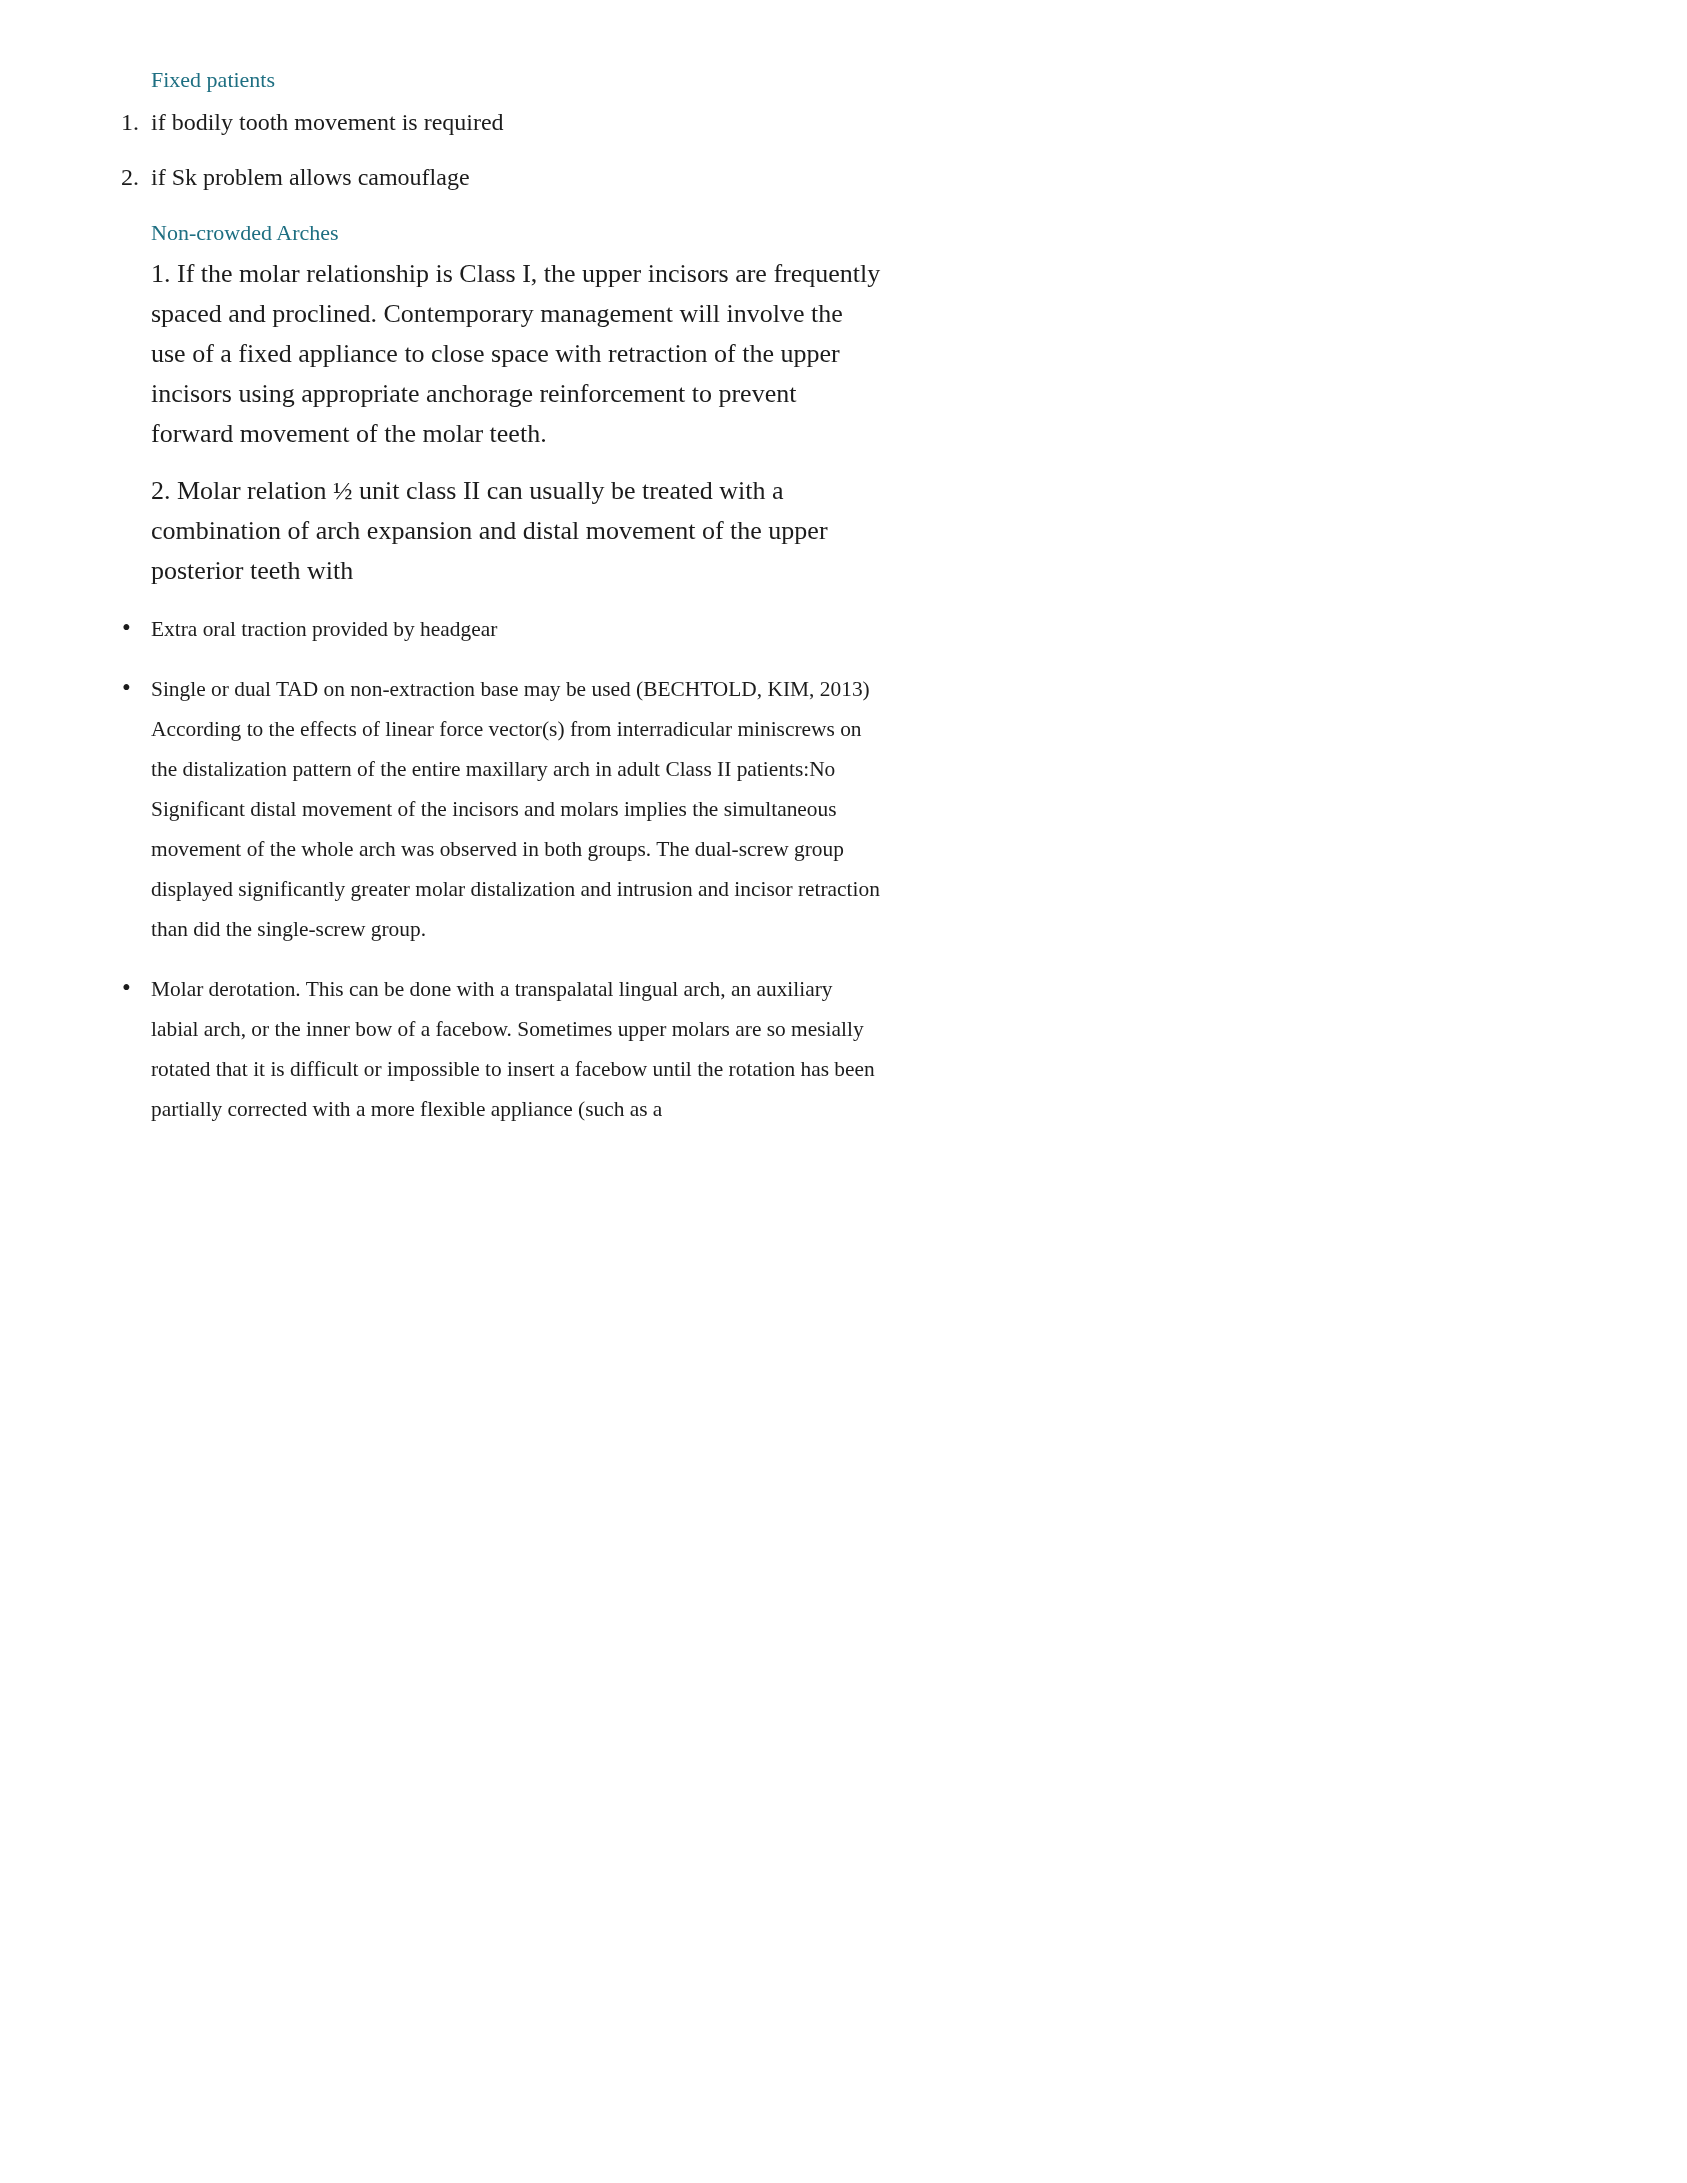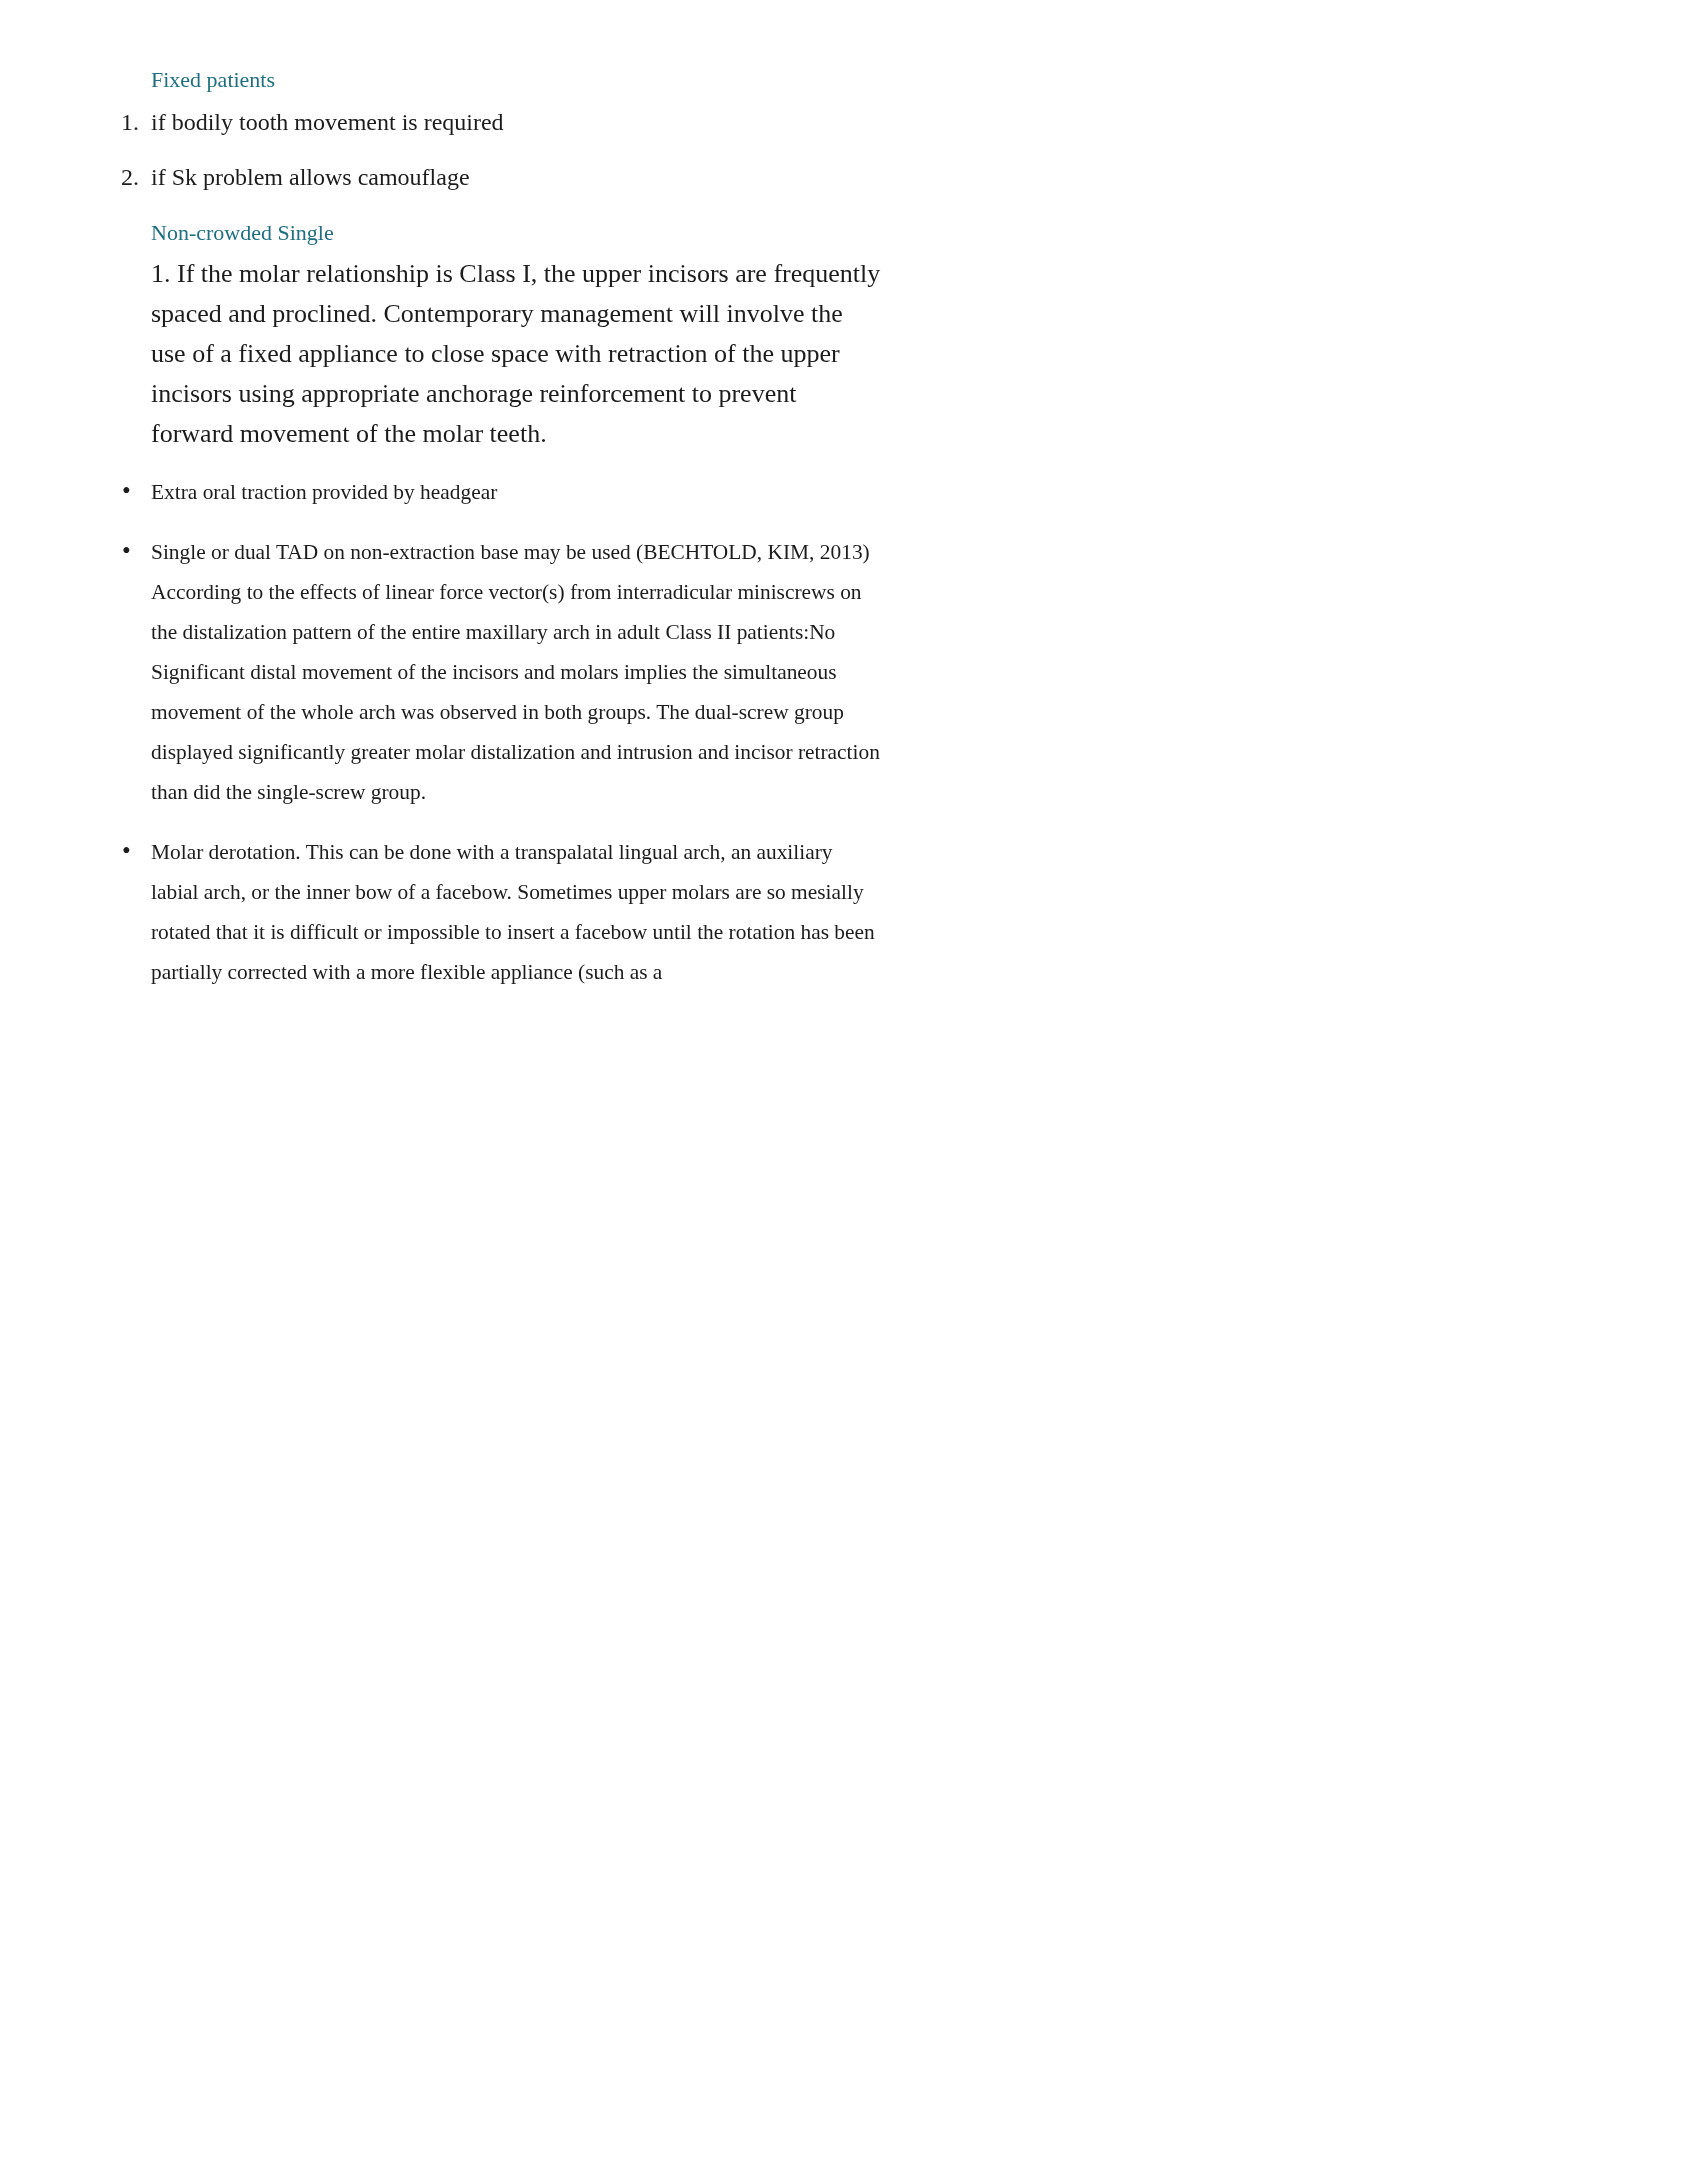--- a/index.html
+++ b/index.html
@@ -104,24 +104,25 @@
   <div class="content">
 
     <h2 class="h-teal">Fixed patients</h2>
 
     <ol class="nums">
       <li>if bodily tooth movement is required</li>
       <li>if Sk problem allows camouflage</li>
     </ol>
 
 
-    <h2 class="h-teal second">Non-crowded Single</h2>
+    <h2 class="h-teal second">Non-crowded Arches</h2>
 
     <p>1. If the molar relationship is Class I, the upper incisors are frequently spaced and proclined. Contemporary management will involve the use of a fixed appliance to close space with retraction of the upper incisors using appropriate anchorage reinforcement to prevent forward movement of the molar teeth.</p>
 
+    <p>2. Molar relation ½ unit class II can usually be treated with a combination of arch expansion and distal movement of the upper posterior teeth with</p>
 
     <ul class="bullets">
       <li>Extra oral traction provided by headgear</li>
       <li>Single or dual TAD on non-extraction base may be used (BECHTOLD, KIM, 2013) According to the effects of linear force vector(s) from interradicular miniscrews on the distalization pattern of the entire maxillary arch in adult Class II patients:No Significant distal movement of the incisors and molars implies the simultaneous movement of the whole arch was observed in both groups. The dual-screw group displayed significantly greater molar distalization and intrusion and incisor retraction than did the single-screw group.</li>
       <li>Molar derotation. This can be done with a transpalatal lingual arch, an auxiliary labial arch, or the inner bow of a facebow. Sometimes upper molars are so mesially rotated that it is difficult or impossible to insert a facebow until the rotation has been partially corrected with a more flexible appliance (such as a</li>
     </ul>
 
   </div>
 </div>
 

